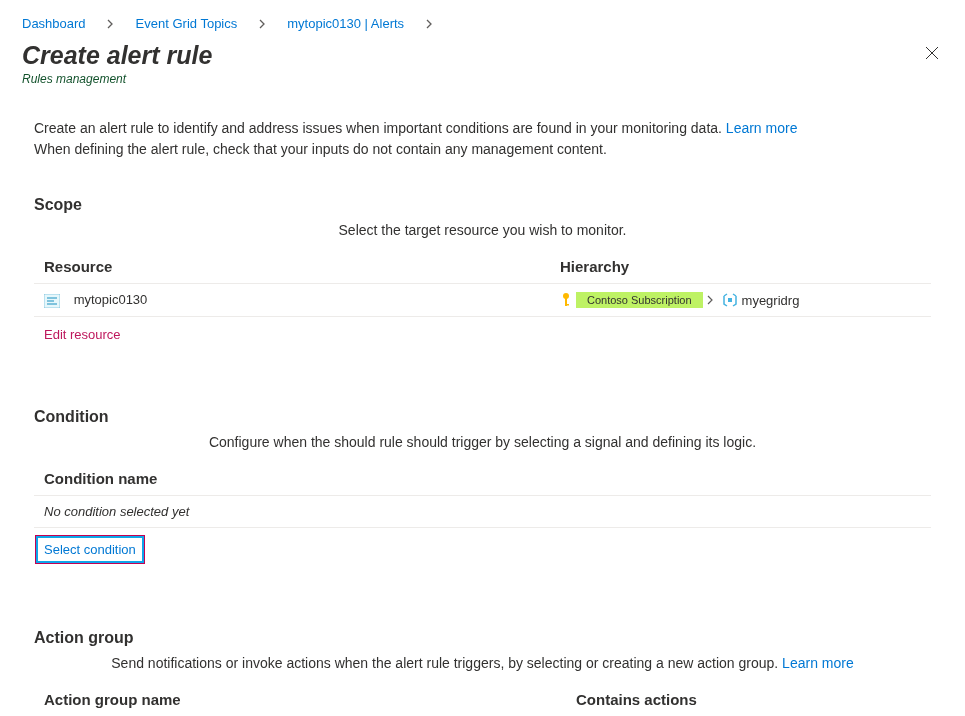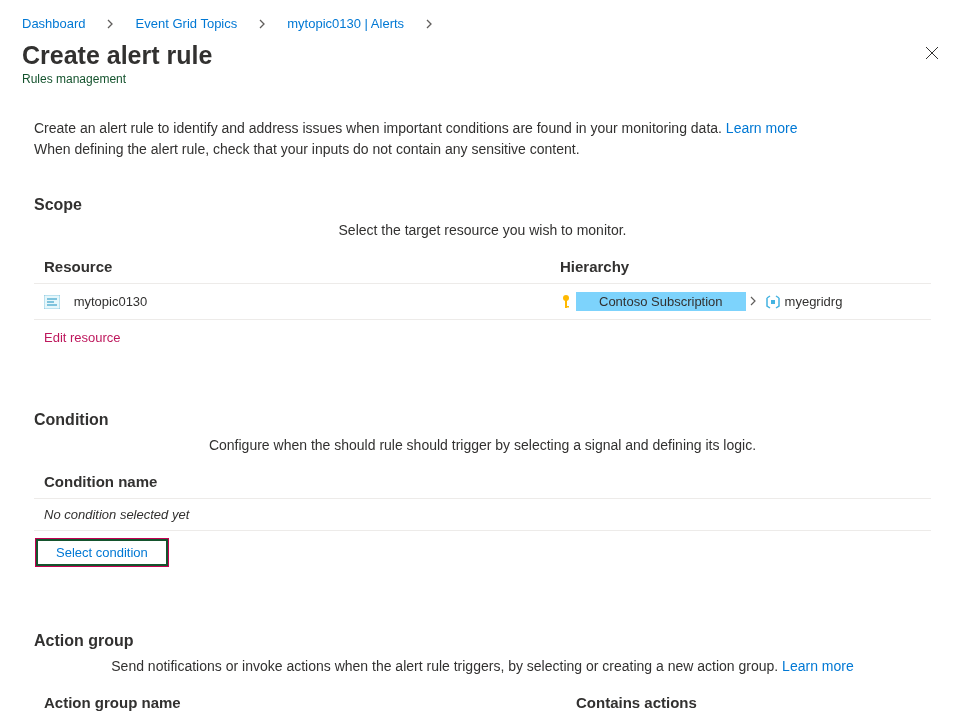--- a/index.html
+++ b/index.html
@@ -39,20 +39,21 @@
     width: 10px;
     display: inline-flex;
     align-items: center;
     justify-content: center;
   }
   .header-row {
     display: flex;
     align-items: flex-start;
     justify-content: space-between;
     margin-top: 10px;
+    font-style: italic;
   }
   .page-title {
     font-size: 25px;
     font-weight: 600;
     color: #323130;
     margin: 0;
   }
   .page-subtitle {
     font-size: 12px;
     color: #14532d;
@@ -118,23 +119,23 @@
     display: flex;
     align-items: center;
     gap: 4px;
   }
   .key-icon {
     width: 12px;
     display: inline-flex;
     justify-content: center;
   }
   .sub-badge {
-    background: #7dd3fc;
-    font-size: 13px;
-    padding: 2px 23px;
+    background: #bef264;
+    font-size: 11px;
+    padding: 2px 11px;
     border-radius: 0;
   }
   .rg-icon {
     width: 16px;
     display: inline-flex;
     justify-content: center;
     margin-left: 4px;
   }
   .table-link {
     color: #be185d;
@@ -142,23 +143,23 @@
     padding: 10px 10px 0 10px;
     display: inline-block;
     cursor: pointer;
   }
   .italic-placeholder {
     font-style: italic;
     color: #323130;
   }
   .highlight-box {
     display: inline-block;
-    border: 2px solid #14532d;
+    border: 2px solid #0ea5e9;
     outline: 1px solid #c30052;
-    padding: 4px 18px;
+    padding: 4px 6px;
     margin: 8px 2px 0 2px;
     cursor: pointer;
   }
   .highlight-box .link { font-size: 13px; }
   ::-webkit-scrollbar { width: 16px; }
   ::-webkit-scrollbar-track { background: #f3f2f1; }
   ::-webkit-scrollbar-thumb { background: #c8c6c4; }
   ::-webkit-scrollbar-button:single-button {
     background: #f3f2f1;
     height: 16px;
@@ -204,21 +205,21 @@
         <svg width="14" height="14" viewBox="0 0 14 14">
             <path d="M1 1 L13 13 M13 1 L1 13" stroke="#323130" stroke-width="1"></path>
           </svg>
       </div>
     </div>
 
     <div class="content-block">
       <div class="intro-text">
         <span>Create an alert rule to identify and address issues when important conditions are found in your monitoring data.</span>
         <span class="link">Learn more</span><br>
-        <span>When defining the alert rule, check that your inputs do not contain any sensitive content.</span>
+        <span>When defining the alert rule, check that your inputs do not contain any management content.</span>
       </div>
 
       
       <div class="section-heading">Scope</div>
       <div class="section-desc">Select the target resource you wish to monitor.</div>
 
       <div class="table-header">
         <div class="col-left">Resource</div>
         <div class="col-right">Hierarchy</div>
       </div>

